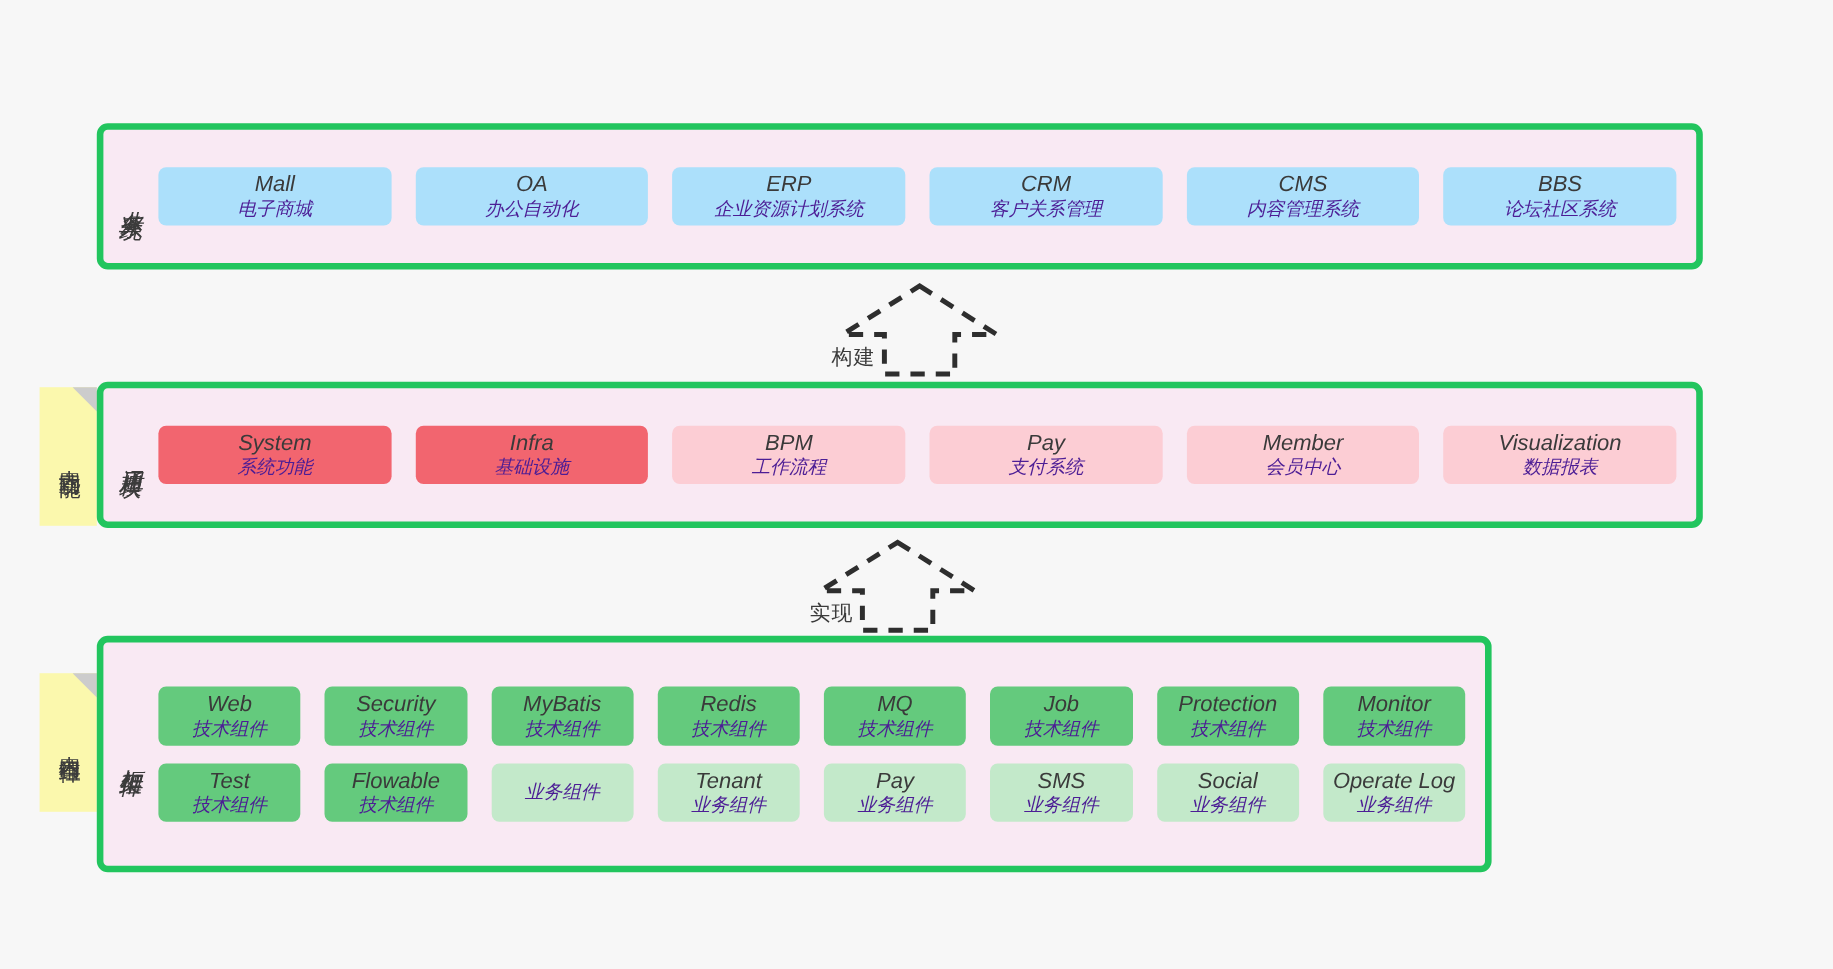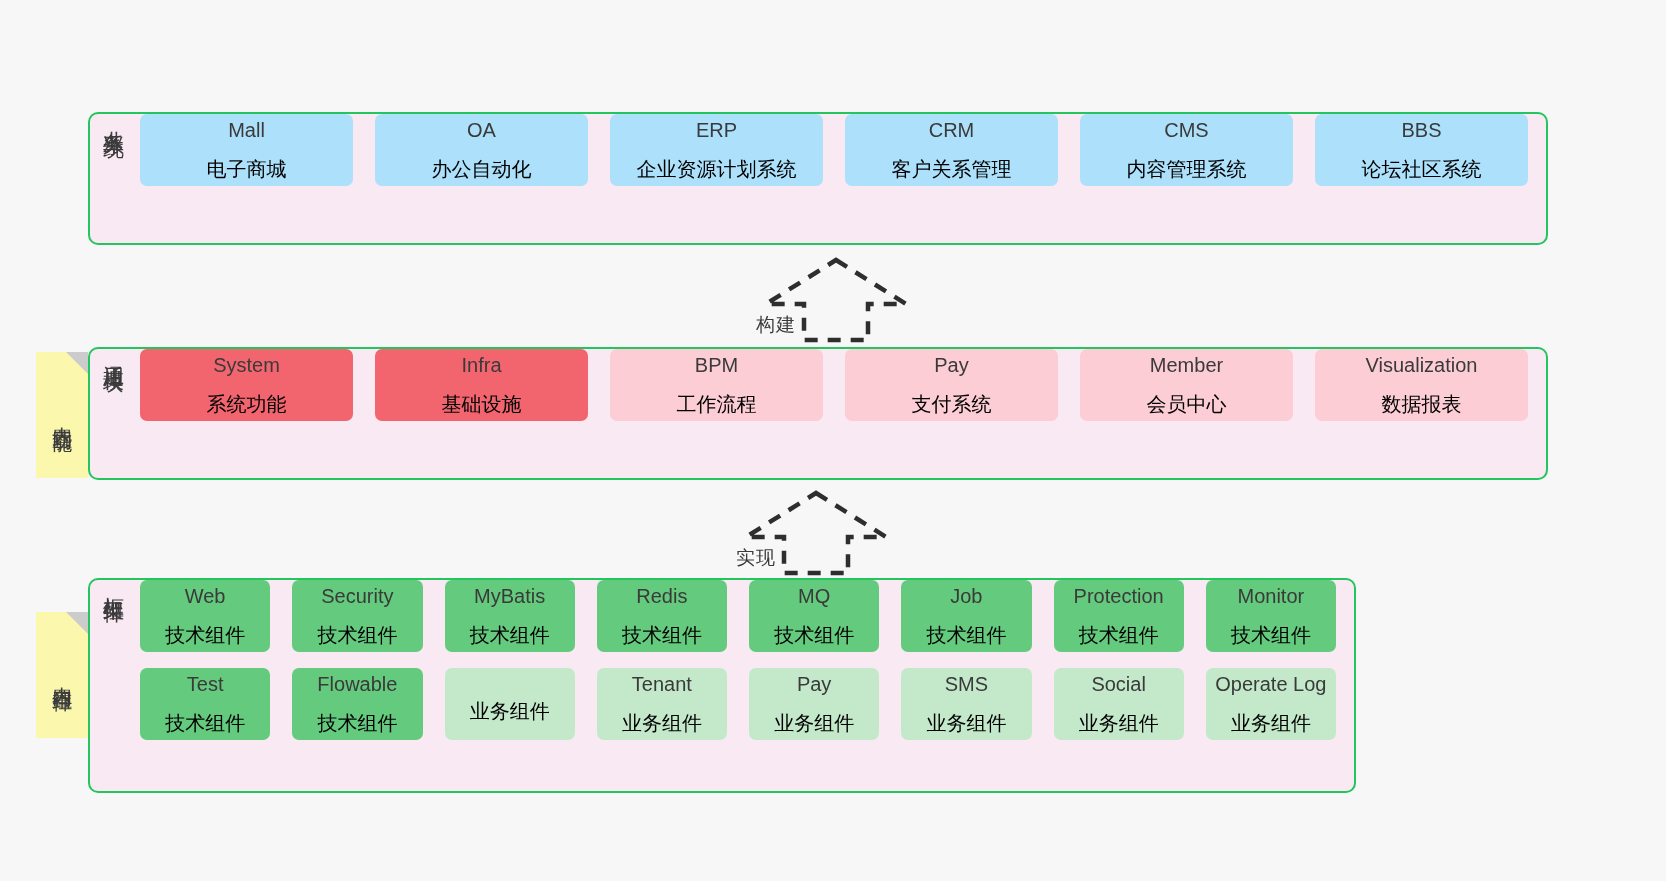--- a/index.html
+++ b/index.html
@@ -19,25 +19,26 @@
     position: relative;
     width: 1666px;
     height: 881px;
   }
 
   
   .layer {
     position: absolute;
     box-sizing: border-box;
     background: #f9e9f3;
-    border: 2px solid #22c55e;
+    border: 6px solid #22c55e;
     border-radius: 10px;
     display: flex;
     flex-direction: row;
-    align-items: flex-start;
+    align-items: center;
+    font-style: italic;
   }
   .layer-title {
     flex: 0 0 auto;
     width: 46px;
     display: flex;
     align-items: center;
     justify-content: center;
     font-size: 21px;
     line-height: 1.18;
     color: #3b3b3b;
@@ -71,23 +72,22 @@
     text-align: center;
     padding: 4px 6px;
     line-height: 1.22;
     user-select: none;
   }
   .cell .en {
     font-size: 20px;
     color: #3a3a3a;
   }
   .cell .cn {
-    font-size: 20px;
-    color: #000000;
-    margin-top: 15px;
+    font-size: 17px;
+    color: #4c1d95;
   }
 
   
   .c-blue      { background: #ace0fb; }
   .c-red       { background: #f2656f; }
   .c-pink      { background: #fccdd4; }
   .c-green     { background: #64ca7d; }
   .c-lightgreen{ background: #c3e9ca; }
 
   

